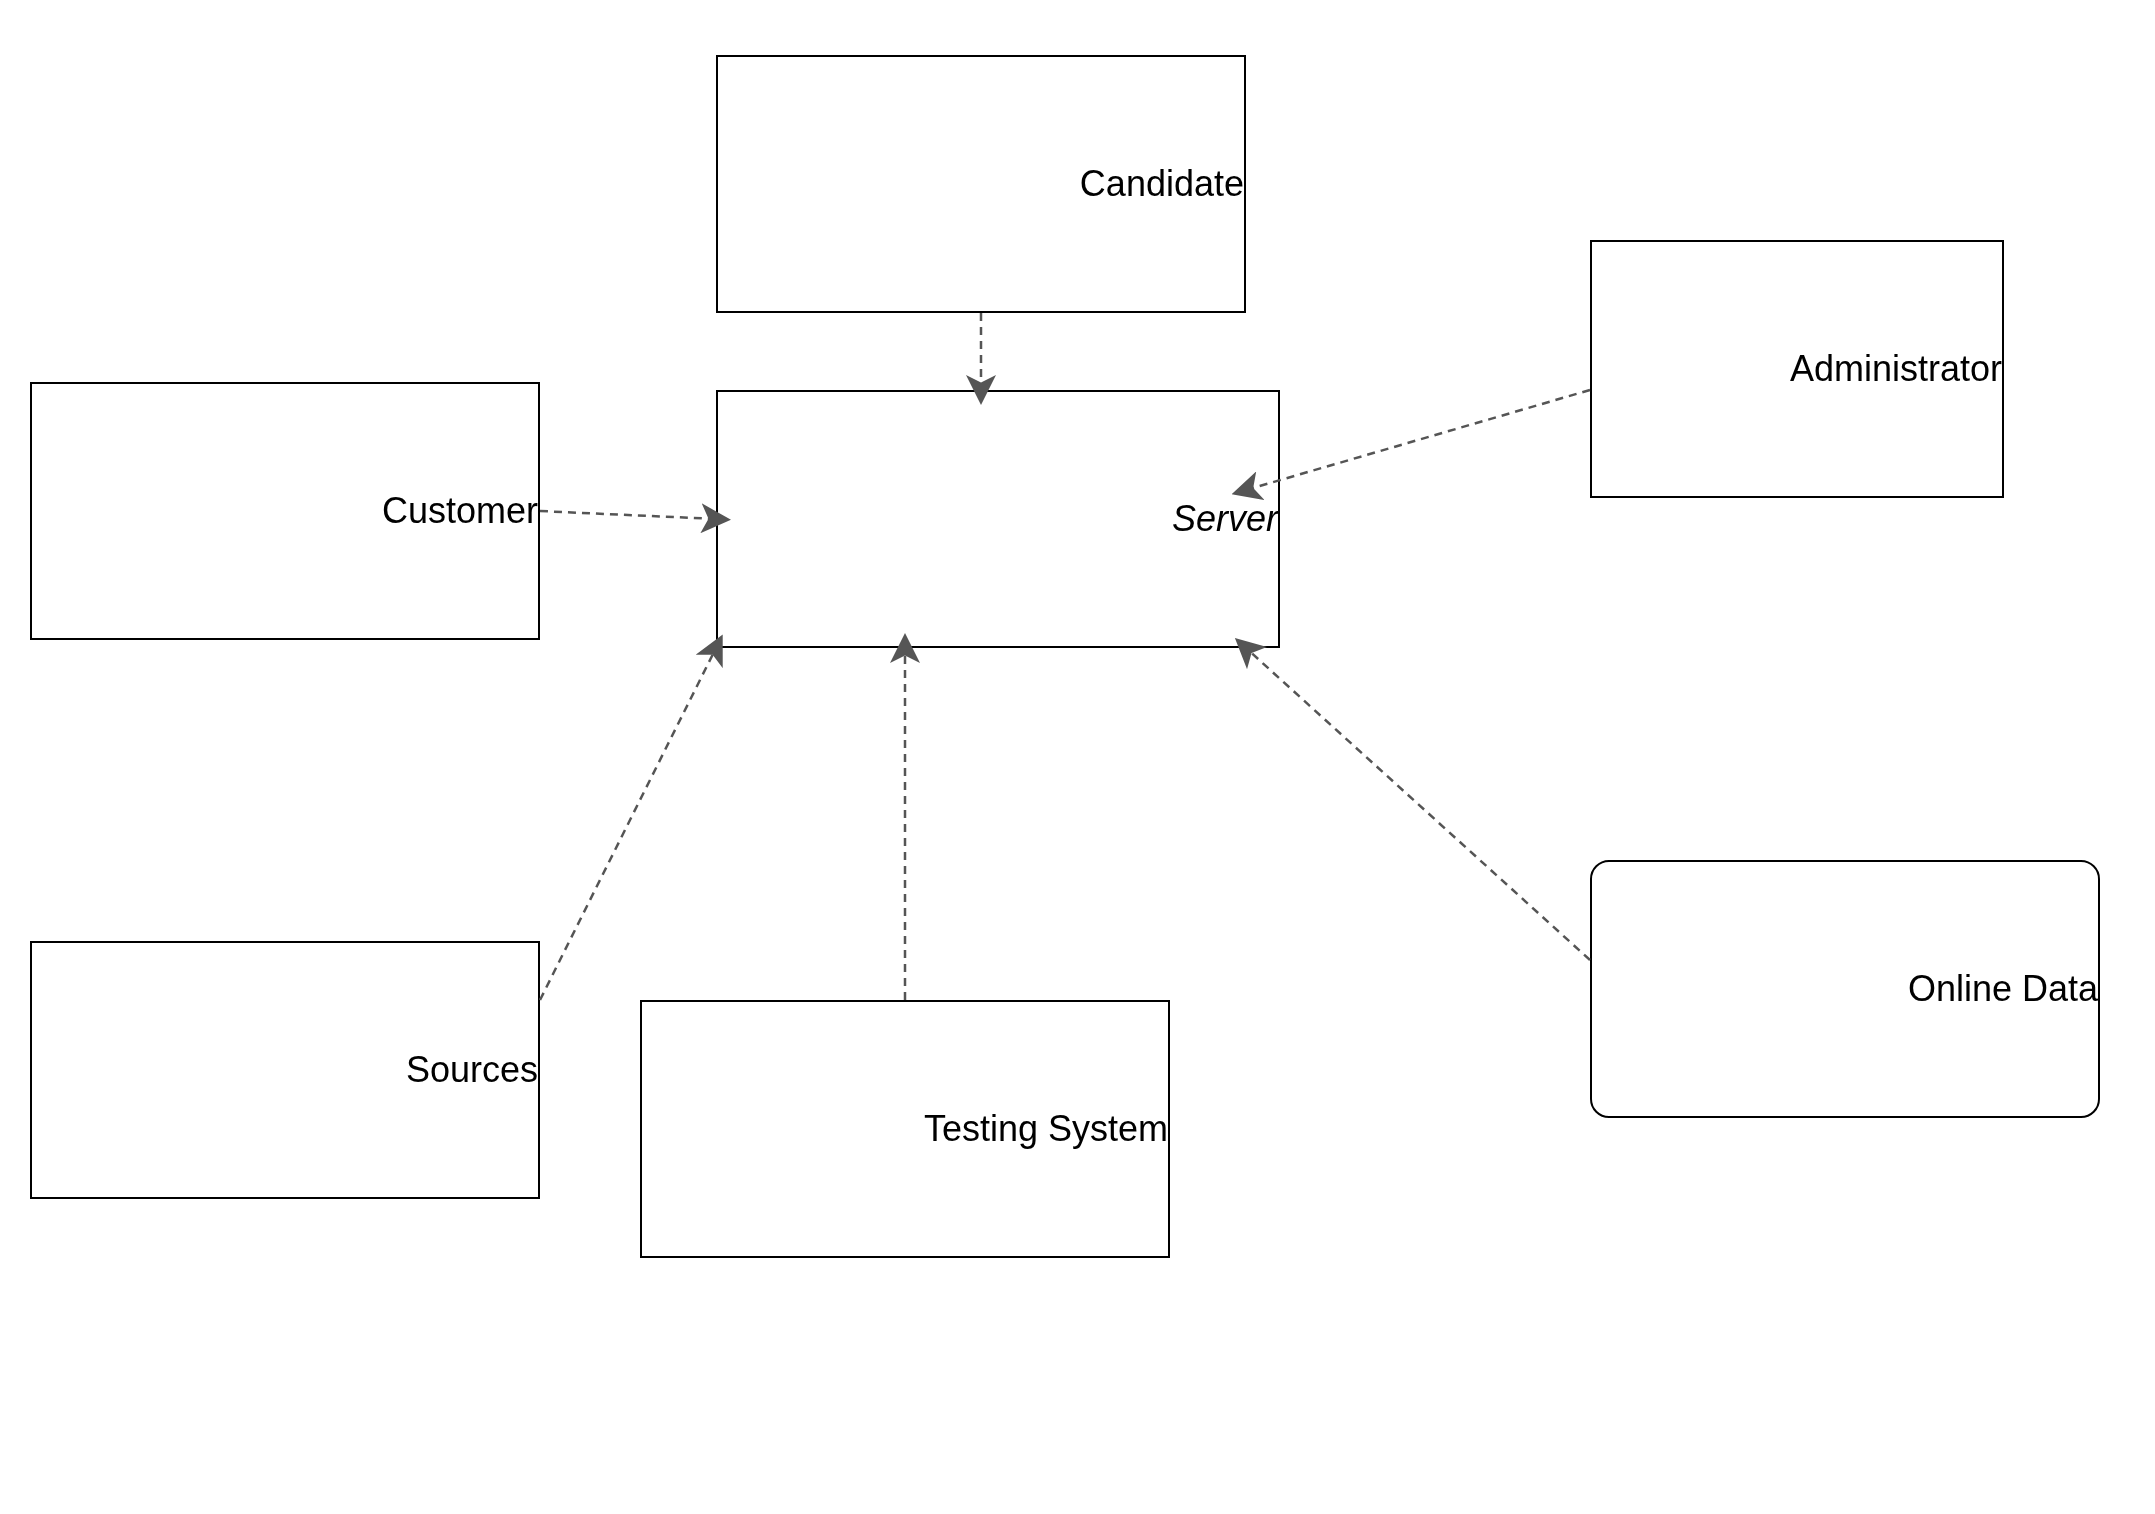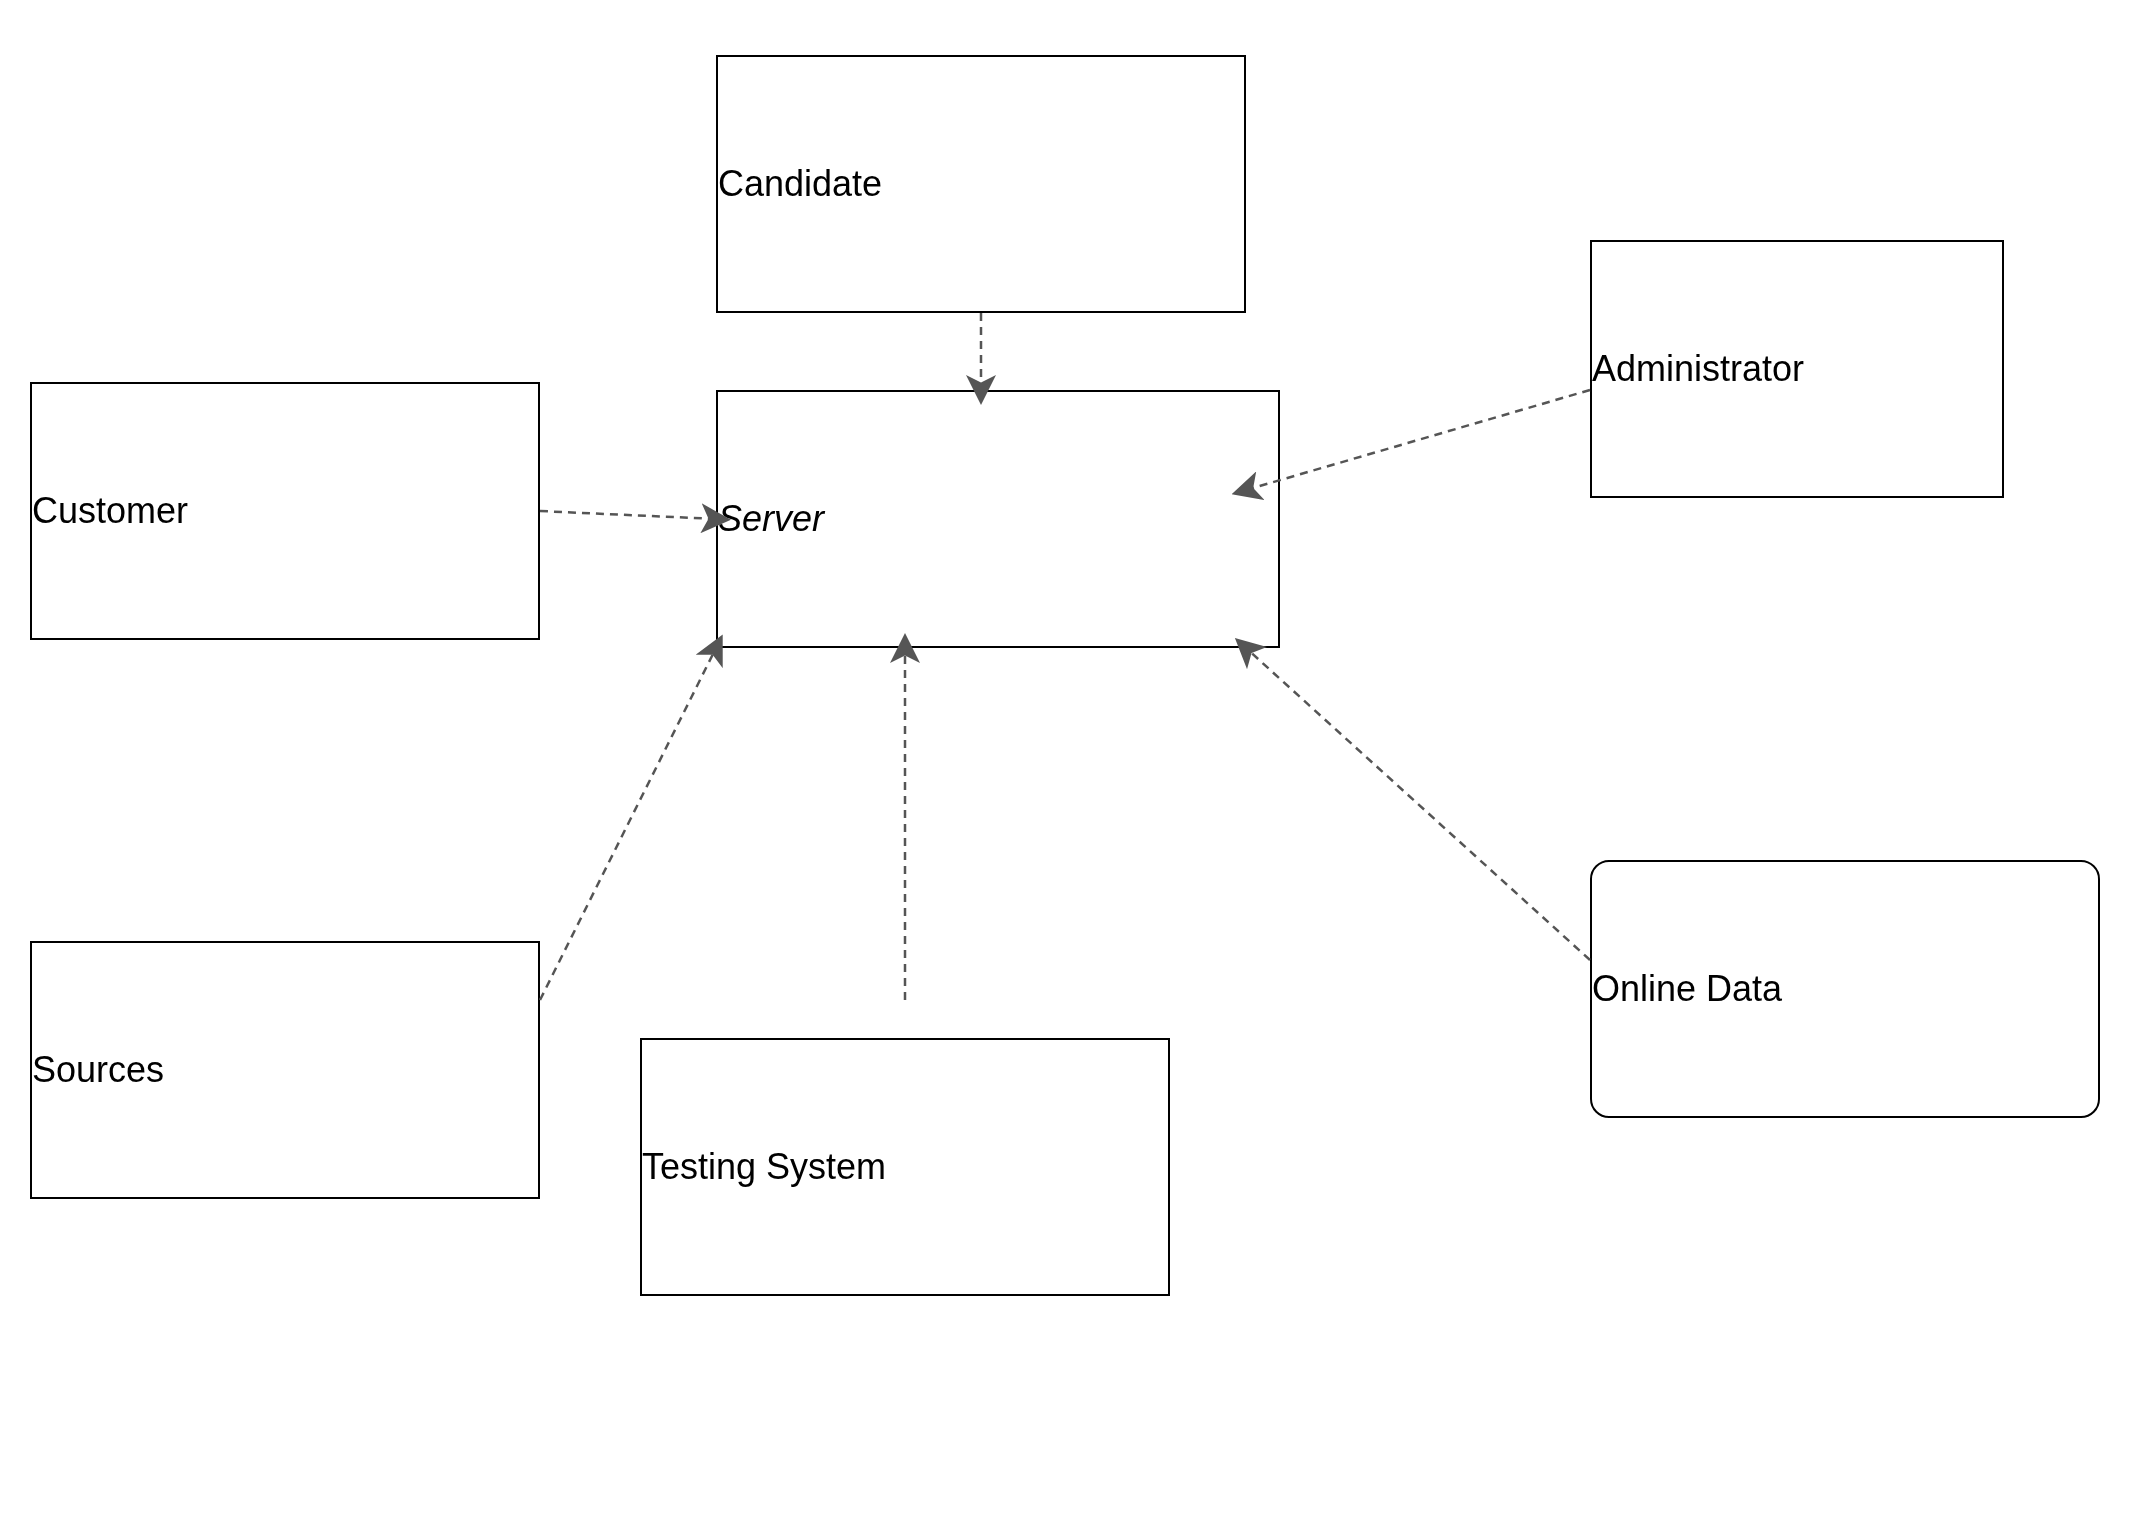--- a/index.html
+++ b/index.html
@@ -9,21 +9,21 @@
       height: 1514px;
       position: relative;
       font-family: Arial, sans-serif;
       overflow: hidden;
     }
     .box {
       position: absolute;
       border: 2px solid #000;
       display: flex;
       align-items: center;
-      justify-content: flex-start;
+      justify-content: flex-end;
       background: #fff;
       font-size: 36px;
       color: #000;
     }
     svg.arrows {
       position: absolute;
       top: 0;
       left: 0;
       width: 2155px;
       height: 1514px;
@@ -46,21 +46,21 @@
 </div>
 
 <div class="box" style="left:1590px; top:240px; width:414px; height:258px;">
   <span>Administrator</span>
 </div>
 
 <div class="box" style="left:30px; top:941px; width:510px; height:258px;">
   <span>Sources</span>
 </div>
 
-<div class="box" style="left:640px; top:1000px; width:530px; height:258px;margin-top:38px;">
+<div class="box" style="left:640px; top:1000px; width:530px; height:258px;">
   <span>Testing System</span>
 </div>
 
 <div class="box" style="left:1590px; top:860px; width:510px; height:258px;border-radius:19px;">
   <span>Online Data</span>
 </div>
 
 <svg class="arrows" xmlns="http://www.w3.org/2000/svg">
   <defs>
 

